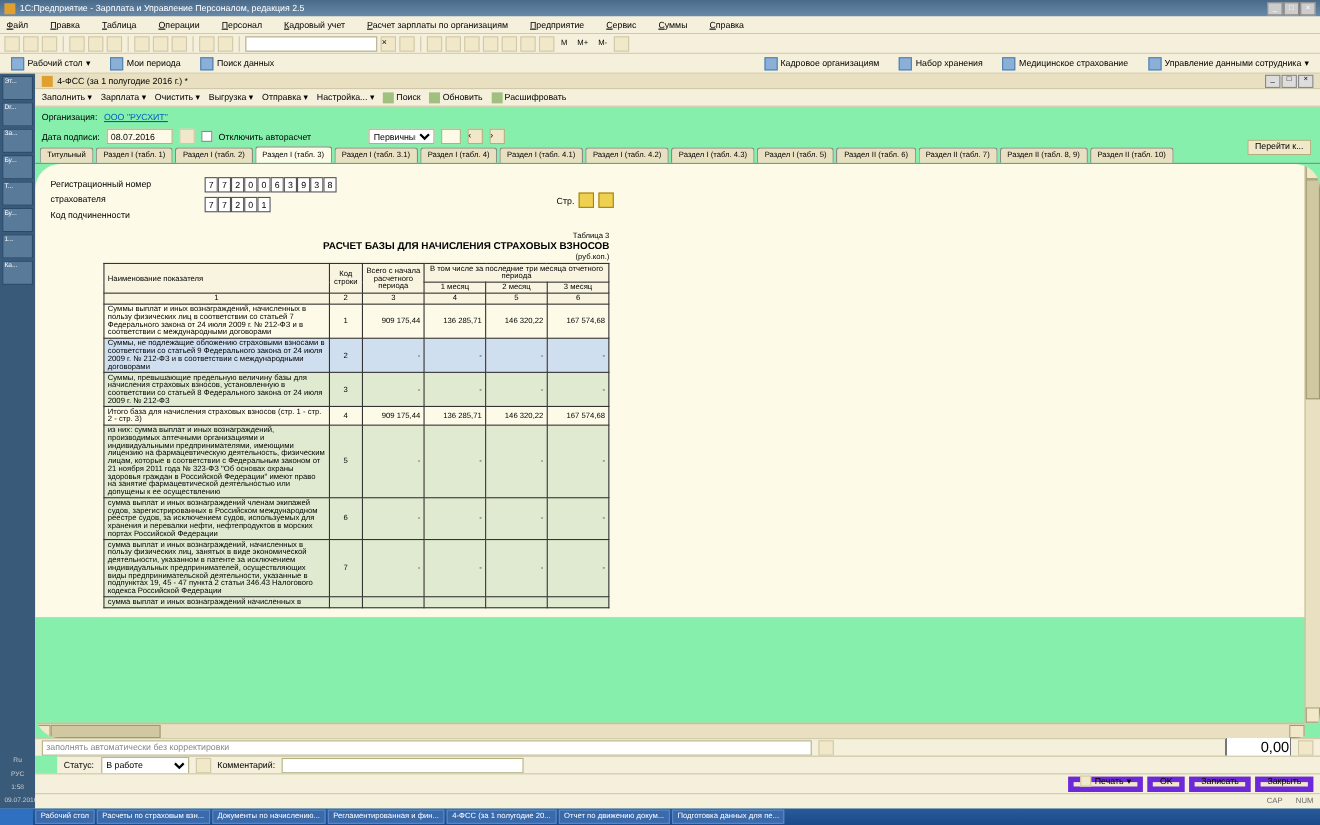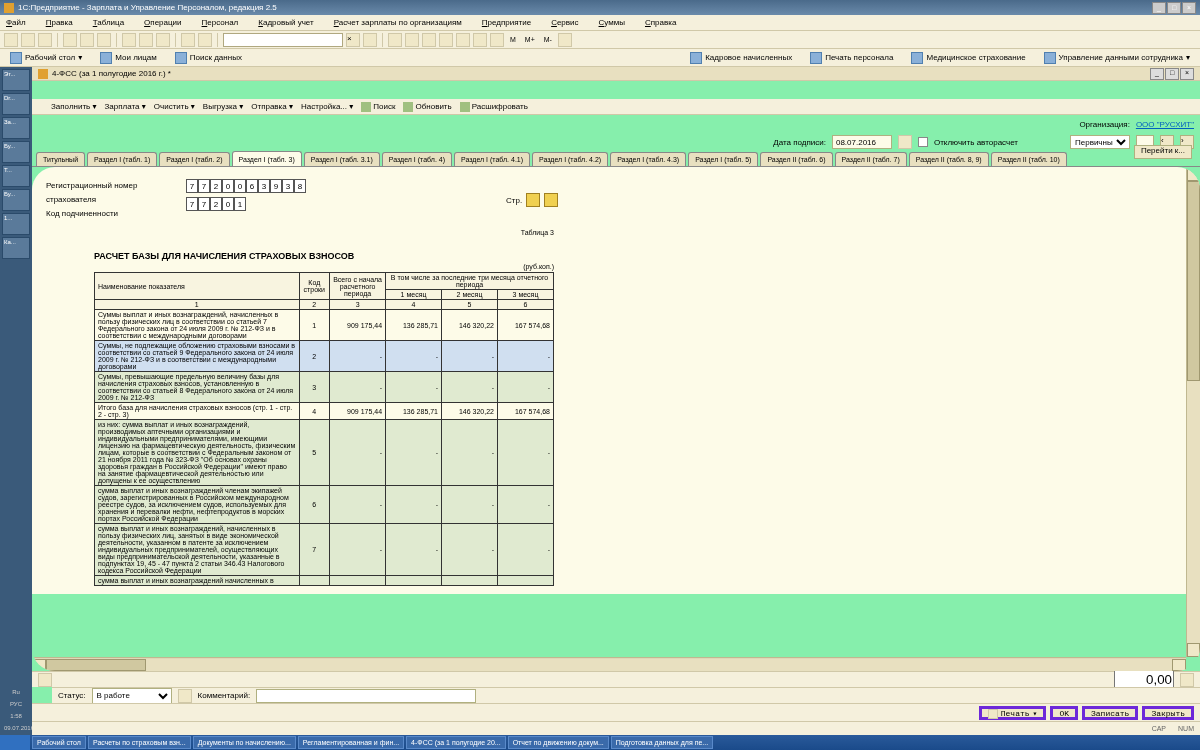--- a/index.html
+++ b/index.html
@@ -21,42 +21,42 @@
 .toolbar2 .sicon { width: 12px; height: 12px; background: #8ab0d8; border:1px solid #5080b0; }
 .left-side { position: absolute; left: 0; top: 67px; width: 32px; bottom: 15px; background: #3a5a7a; display:flex; flex-direction:column; gap:2px; padding-top:2px; align-items:center;}
 .left-side .tab { width: 28px; height: 22px; background: #5a7a9a; border:1px solid #2a4a6a; color:#fff; font-size:6px; overflow:hidden; padding:1px; cursor:pointer; }
 .left-side .spacer2 { flex:1; }
 .left-side .indi { width:24px; height:10px; color:#ccc; font-size:6px; text-align:center; }
 .main { position:absolute; left:32px; top:67px; right:0; bottom:15px; background:#86efac; display:flex; flex-direction:column; }
 .doc-title { background:#e8e0c0; height:14px; display:flex; align-items:center; padding:0 6px; border-bottom:1px solid #d0c8a8; }
 .doc-title .dicon{width:10px;height:10px;background:#e0a030;margin-right:4px;}
 .doc-title .dspacer{flex:1;}
 .doc-title .dwinbtn{width:14px;height:12px;border:1px solid #888;background:#ddd;margin-left:1px;text-align:center;font-size:7px;cursor:pointer;}
-.doc-toolbar { height:16px; background:#f5f0dc; display:flex; align-items:center; padding:0 19px; gap:8px; border-bottom:1px solid #d0c8a8;margin-top:18px; }
+.doc-toolbar { height:16px; background:#f5f0dc; display:flex; align-items:center; padding:0 6px; gap:8px; border-bottom:1px solid #d0c8a8; }
 .doc-toolbar span { cursor:pointer; font-size:8px; }
 .doc-toolbar .dticon{width:10px;height:10px;background:#a0c080;display:inline-block;vertical-align:middle;margin-right:2px;}
-.form-row { height:18px; display:flex; align-items:center; padding:0 6px; gap:6px;justify-content:flex-end; }
+.form-row { height:18px; display:flex; align-items:center; padding:0 6px; gap:6px; }
 .form-row label { font-size:8px; }
 .form-row .inp { height:14px; border:1px solid #b0b080; background:#fdfbe8; padding:0 3px; font-size:8px; }
 .form-row .link { color:#0060c0; text-decoration:underline; cursor:pointer; }
 .form-row .chk{width:10px;height:10px;border:1px solid #888;background:#fff;display:inline-block;}
 .form-row .sel{width:60px;height:14px;border:1px solid #b0b080;background:#fff;font-size:8px;}
 .form-row .navbtn{width:14px;height:14px;border:1px solid #b0b080;background:#f0e8c8;cursor:pointer;}
 .gotobtn{position:absolute;right:8px;top:12px;height:14px;border:1px solid #b0b080;background:#f0e8c8;padding:0 6px;font-size:8px;cursor:pointer;}
 .tabs-row { height:16px; display:flex; align-items:flex-end; padding:0 4px; gap:2px; border-bottom:1px solid #888; position:relative; }
 .tab-btn { height:14px; border:1px solid #888; border-bottom:none; border-radius:3px 3px 0 0; background:#e8e0c0; padding:0 6px; font-size:7px; cursor:pointer; display:flex; align-items:center; }
 .tab-btn.active { background:#fdfbe8; height:15px; position:relative; z-index:2; }
 .content { flex:1; background:#fdfbe8; overflow:auto; padding:8px 4px; position:relative; }
 .reg-area { display:flex; gap:30px; padding:4px 10px; }
 .reg-labels { width:110px; font-size:8px; line-height:14px; }
 .digit-row { display:flex; gap:0; }
 .digit { width:12px; height:14px; border:1px solid #555; background:#fff; text-align:center; font-size:8px; line-height:14px; }
 .page-area{display:flex;align-items:center;gap:4px;}
 .page-box{width:14px;height:14px;background:#f0d050;border:1px solid #a08020;}
-.table-title { text-align:left; font-weight:bold; font-size:9px; margin:15px auto 2px; width:460px; }
+.table-title { text-align:right; font-weight:bold; font-size:9px; margin:0 auto 2px; width:460px; }
 .unit-lbl { text-align:right; font-size:7px; width:460px; margin:2px auto; }
 table.rep { border-collapse:collapse; margin:2px 0 0 4px; width:460px; font-size:7px; }
 table.rep td, table.rep th { border:1px solid #333; padding:1px 3px; vertical-align:middle; }
 table.rep th { background:#f8f4e0; font-weight:normal; text-align:center; }
 table.rep .val { text-align:right; }
 table.rep .code { text-align:center; width:24px; }
 table.rep .desc { width:190px; text-align:left; }
 table.rep .green td { background:#e0ead0; }
 table.rep tr.sel td { background:#d0dff0; }
 .scrollbar-h { height:14px; background:#e0d8b8; border-top:1px solid #c0b890; display:flex; align-items:center; }
@@ -66,21 +66,21 @@
 .scrollbar-v { position:absolute; right:0; top:0; bottom:14px; width:14px; background:#e0d8b8; border-left:1px solid #c0b890; display:flex; flex-direction:column;}
 .scrollbar-v .sb-btn{height:14px;border:1px solid #a09870;background:#f0e8c8;}
 .scrollbar-v .sb-track{flex:1;background:#e8e0c0;position:relative;}
 .scrollbar-v .sb-thumb{position:absolute;top:0;left:0;right:0;height:200px;background:#d0c8a0;border:1px solid #a09870;}
 .opt-row { height:16px; display:flex; align-items:center; padding:0 6px; gap:6px; background:#f5f0dc; border-top:1px solid #d0c8a8;}
 .opt-inp{flex:0 0 700px;height:14px;border:1px solid #b0b080;background:#fff;padding:0 3px;font-size:8px;color:#888;}
 .forward-row{height:16px;display:flex;align-items:center;padding:0 6px;gap:6px;background:#f5f0dc;border-top:1px solid #d0c8a8;margin-left:20px;}
 .status-sel{width:80px;height:16px;border:1px solid #b0b080;background:#fff;font-size:8px;}
 .comment-inp{width:220px;height:14px;border:1px solid #b0b080;background:#fff;}
 .bottom-btns{height:18px;display:flex;align-items:center;justify-content:flex-end;padding:0 6px;gap:4px;background:#f5f0dc;border-top:1px solid #d0c8a8;}
-.bottom-btns .btn{height:14px;border:3px solid #6d28d9;background:#f0e8c8;padding:0 6px;font-size:8px;cursor:pointer;display:flex;align-items:flex-start;gap:3px;font-family:Liberation Mono, monospace;}
+.bottom-btns .btn{height:14px;border:5px solid #6d28d9;background:#f0e8c8;padding:0 6px;font-size:8px;cursor:pointer;display:flex;align-items:flex-end;gap:3px;}
 .win-taskbar{position:absolute;left:0;right:0;bottom:0;height:15px;background:linear-gradient(#2a5a9a,#1a4a8a);display:flex;align-items:center;color:#fff;font-size:7px;}
 .win-taskbar .start{width:30px;height:15px;background:#3070c0;}
 .win-taskbar .task{height:13px;background:#3a6aaa;border:1px solid #5a8aca;margin-left:2px;padding:0 4px;display:flex;align-items:center;gap:3px;max-width:120px;overflow:hidden;white-space:nowrap;cursor:pointer;}
 .app-status{height:14px;background:#f5f0dc;border-top:1px solid #d0c8a8;display:flex;align-items:center;padding:0 6px;font-size:7px;color:#666;}
 .app-status .spc{flex:1;}
 .content-wrap{flex:1;display:flex;flex-direction:column;min-height:0;}
 .content-inner{flex:1;position:relative;overflow:hidden;border-radius:23px;}
 </style>
 </head>
 <body>
@@ -138,34 +138,34 @@
   <span class="mlabel">M</span>
   <span class="mlabel">M+</span>
   <span class="mlabel">M-</span>
   <span class="tbtn"></span>
 </div>
 
 <div class="toolbar2">
   <div class="section"><span class="sicon"></span><span>Рабочий стол</span>▾</div>
   <div class="section">
       <span class="sicon"></span>
-      <span>Мои лицам</span>
+      <span>Мои периода</span>
     </div>
   <div class="section">
       <span class="sicon"></span>
       <span>Поиск данных</span>
     </div>
   <div style="flex:1"></div>
   <div class="section">
       <span class="sicon"></span>
-      <span>Кадровое начисленных</span>
+      <span>Кадровое организациям</span>
     </div>
   <div class="section">
       <span class="sicon"></span>
-      <span>Печать персонала</span>
+      <span>Набор хранения</span>
     </div>
   <div class="section">
       <span class="sicon"></span>
       <span>Медицинское страхование</span>
     </div>
   <div class="section"><span class="sicon"></span><span>Управление данными сотрудника</span>▾</div>
 </div>
 
 <div class="left-side" id="left-side">
     <div class="tab">Эт...</div>
@@ -379,20 +379,21 @@
     <div class="sb-btn"></div>
     <div class="sb-track">
             <div class="sb-thumb"></div>
           </div>
     <div class="sb-btn"></div>
   </div>
   </div>
   </div>
 
   <div class="opt-row">
+    <input class="opt-inp" value="заполнять автоматически без корректировки" style="">
     <span class="tbtn"></span>
     <span style="flex:1"></span>
     <input class="inp" style="width: 60px; text-align: right;" value="0,00">
     <span class="tbtn"></span>
   </div>
   <div class="forward-row">
     <label>Статус:</label>
     <select class="status-sel"><option>В работе</option></select>
     <span class="tbtn"></span>
     <label>Комментарий:</label>

